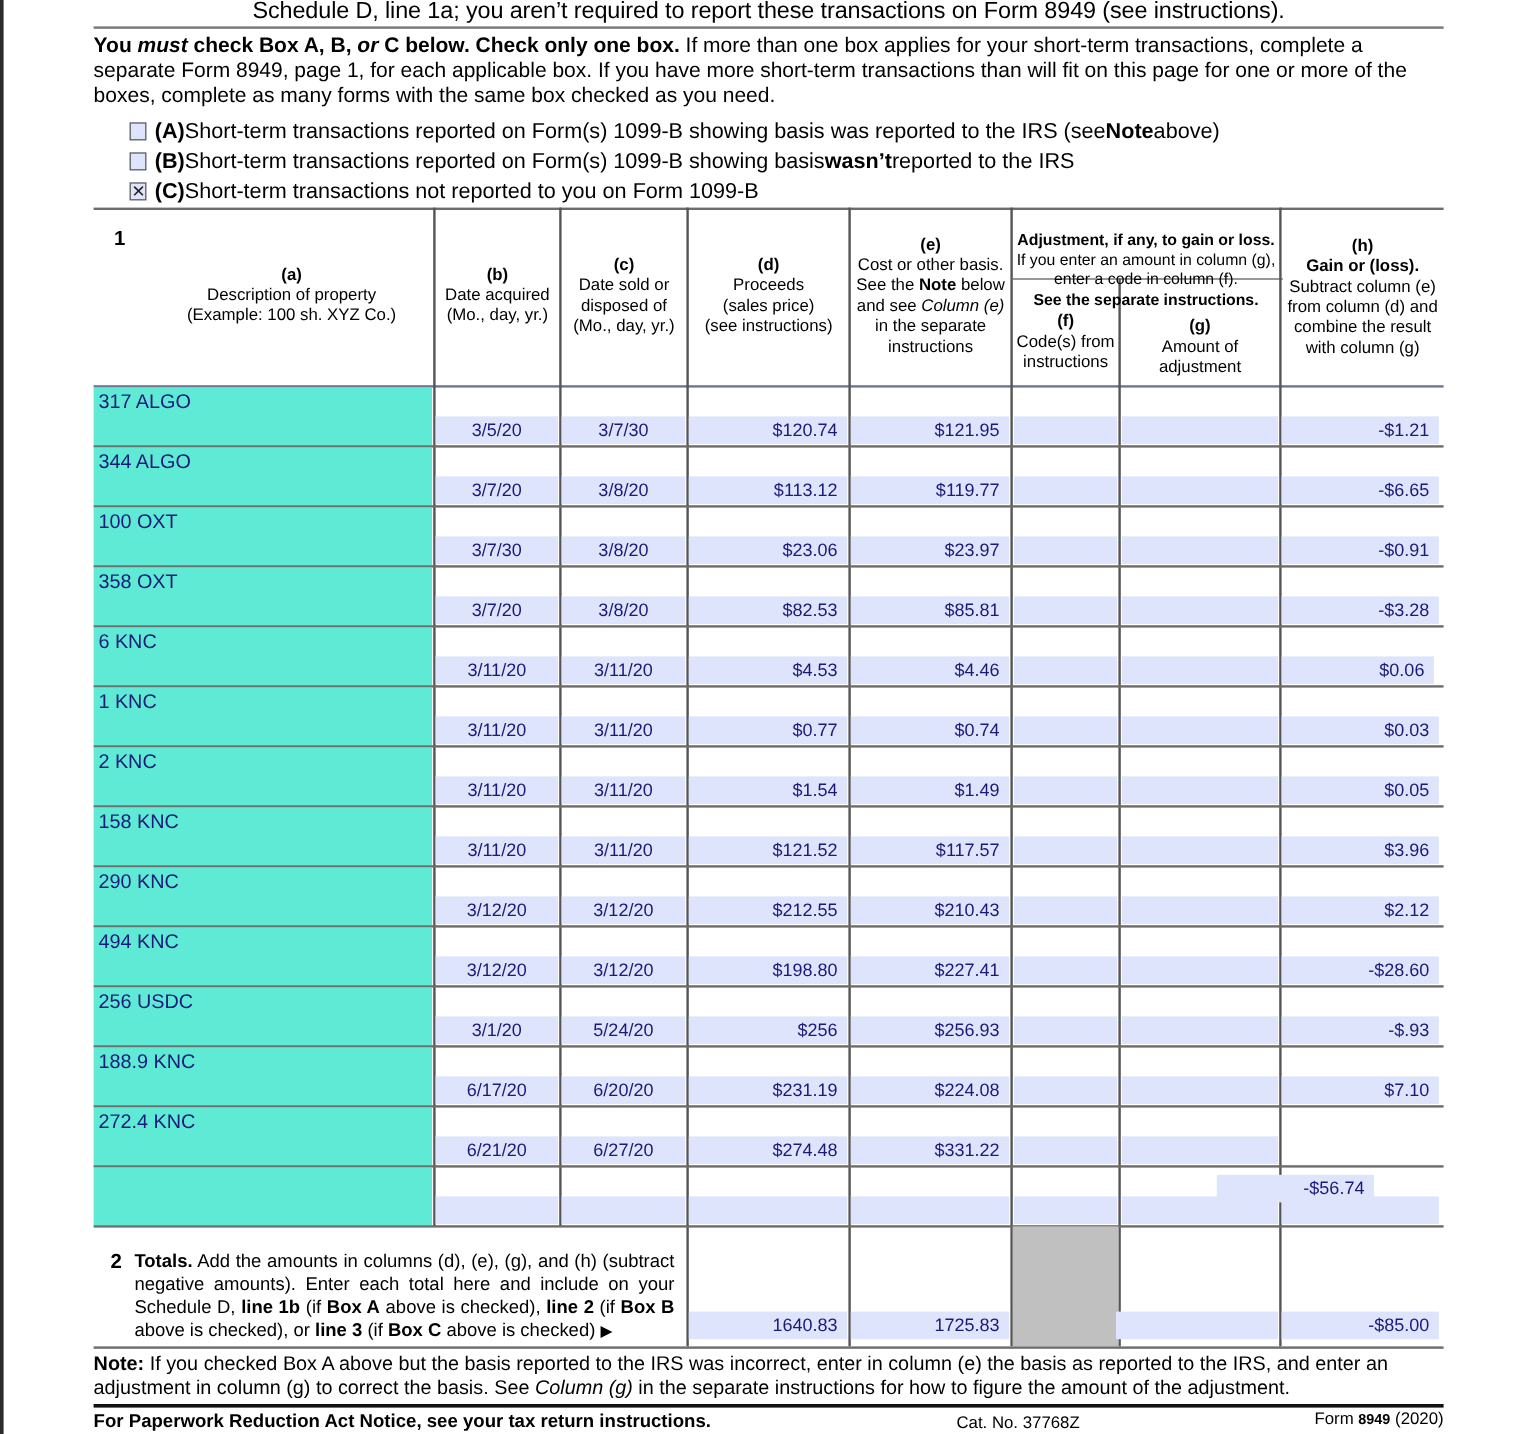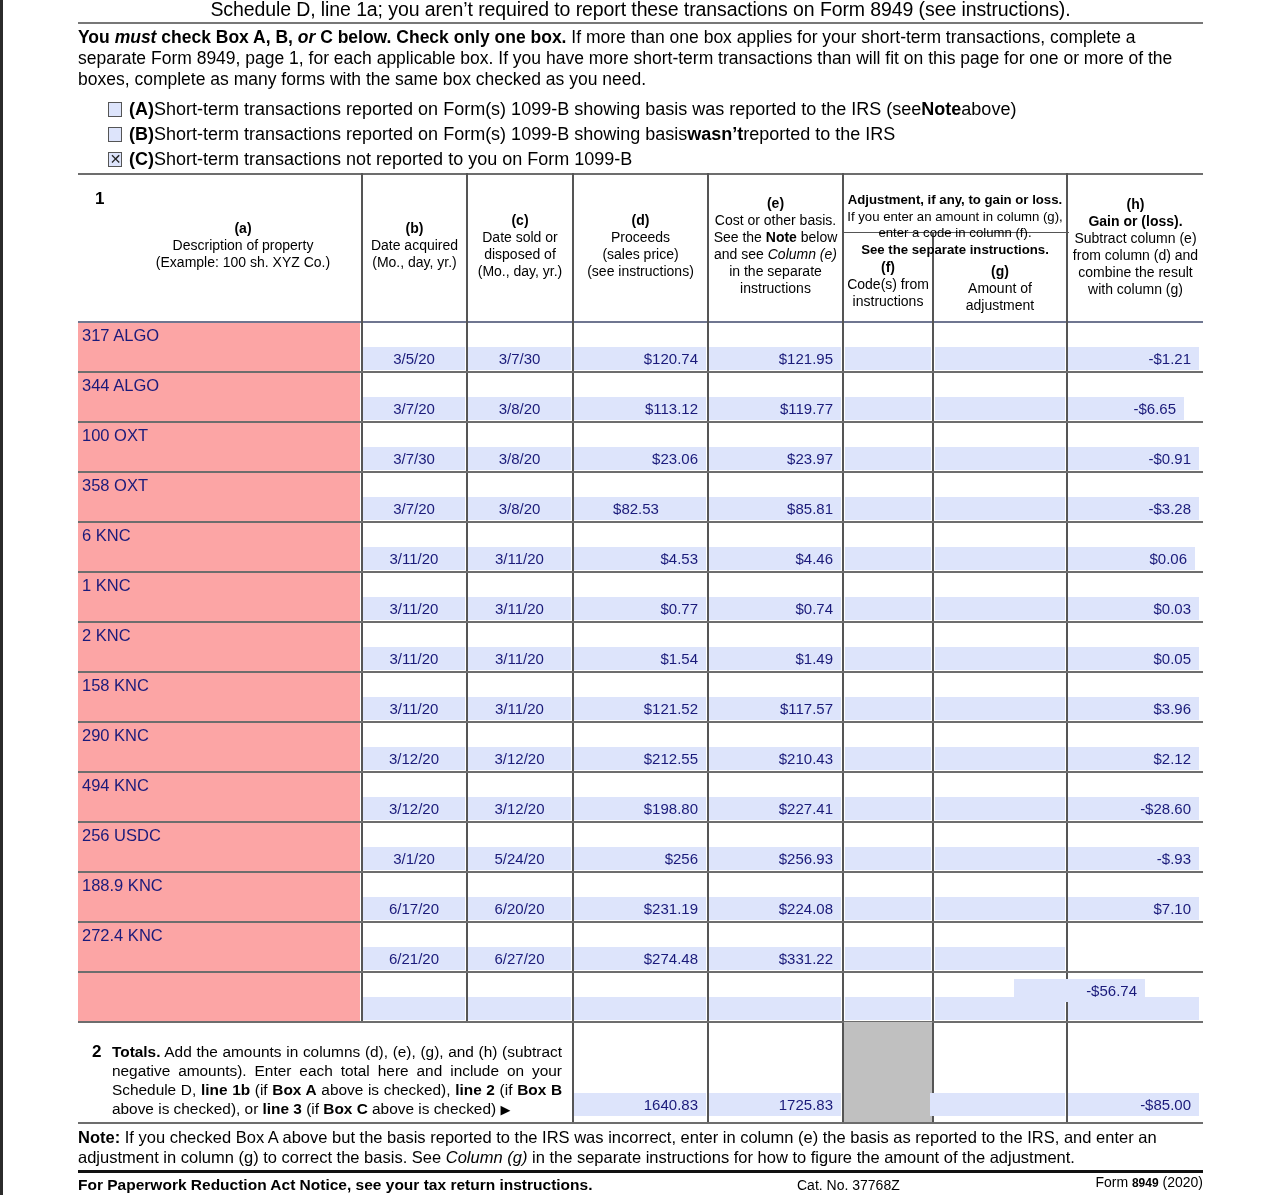--- a/index.html
+++ b/index.html
@@ -30,21 +30,21 @@
   
   .grid { position: absolute; left: 0; top: 173px; width: 1125px; height: 950px; }
   .hline { position: absolute; left: 0; width: 1125px; height: 2px; background: #6d6d6d; }
   .vline { position: absolute; width: 2px; background: #555; }
   .hdr { position: absolute; text-align: center; font-size: 14px; line-height: 17px; }
   .hdr b { font-weight: bold; }
   .line-num { position: absolute; left: 17px; top: 16px; font-size: 17px; font-weight: bold; }
 
   .row { position: absolute; left: 0; width: 1125px; height: 50px; }
   .desc {
-    position: absolute; left: 0; top: 0; width: 282px; height: 48px; background: #fca5a5;
+    position: absolute; left: 0; top: 0; width: 282px; height: 48px; background: #5eead4;
     font-size: 16.5px; color: #1a1a7a; padding: 3px 0 0 4px; box-sizing: border-box;
   }
   .fld {
     position: absolute; top: 24px; height: 23px; background: #dde4fb;
     font-size: 15px; line-height: 23px; color: #1a1a7a; box-sizing: border-box; white-space: nowrap;
   }
   .fld.c { text-align: center; }
   .fld.r { text-align: right; padding-right: 8px; }
 
   .totals-text {
@@ -187,39 +187,39 @@
           <div class="hline" style="top: 48px;"></div>
         </div>
         <div class="row" style="top: 200px;">
           <div class="desc">344 ALGO</div>
           <div class="fld c" style="left: 285px; width: 102px;">3/7/20</div>
           <div class="fld c" style="left: 390px; width: 103px;">3/8/20</div>
           <div class="fld r" style="left: 496px; width: 132px;">$113.12</div>
           <div class="fld r" style="left: 631px; width: 132px;">$119.77</div>
           <div class="fld c" style="left: 767px; width: 86px;"></div>
           <div class="fld r" style="left: 857px; width: 130px;"></div>
-          <div class="fld r" style="left: 990px; width: 116px; padding-left: 40px;">-$6.65</div>
+          <div class="fld r" style="left: 990px; width: 131px; padding-left: 40px;">-$6.65</div>
           <div class="hline" style="top: 48px;"></div>
         </div>
         <div class="row" style="top: 250px;">
           <div class="desc">100 OXT</div>
           <div class="fld c" style="left: 285px; width: 102px;">3/7/30</div>
           <div class="fld c" style="left: 390px; width: 103px;">3/8/20</div>
           <div class="fld r" style="left: 496px; width: 132px;">$23.06</div>
           <div class="fld r" style="left: 631px; width: 132px;">$23.97</div>
           <div class="fld c" style="left: 767px; width: 86px;"></div>
           <div class="fld r" style="left: 857px; width: 130px;"></div>
           <div class="fld r" style="left: 990px; width: 131px;">-$0.91</div>
           <div class="hline" style="top: 48px;"></div>
         </div>
         <div class="row" style="top: 300px;">
           <div class="desc">358 OXT</div>
           <div class="fld c" style="left: 285px; width: 102px;">3/7/20</div>
           <div class="fld c" style="left: 390px; width: 103px;">3/8/20</div>
-          <div class="fld r" style="left: 496px; width: 132px; text-align: center;">$82.53</div>
+          <div class="fld r" style="left: 496px; width: 132px;">$82.53</div>
           <div class="fld r" style="left: 631px; width: 132px;">$85.81</div>
           <div class="fld c" style="left: 767px; width: 86px;"></div>
           <div class="fld r" style="left: 857px; width: 130px;"></div>
           <div class="fld r" style="left: 990px; width: 131px;">-$3.28</div>
           <div class="hline" style="top: 48px;"></div>
         </div>
         <div class="row" style="top: 350px;">
           <div class="desc">6 KNC</div>
           <div class="fld c" style="left: 285px; width: 102px;">3/11/20</div>
           <div class="fld c" style="left: 390px; width: 103px;">3/11/20</div>

